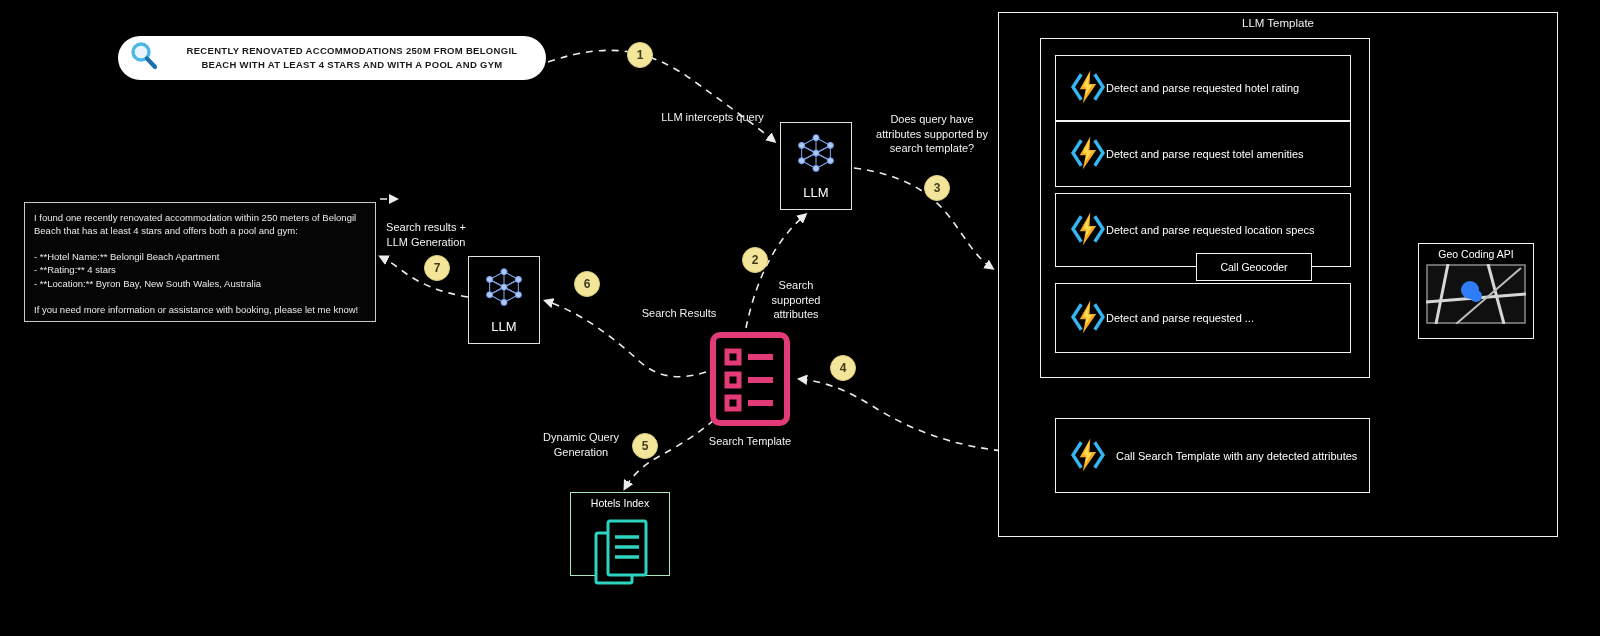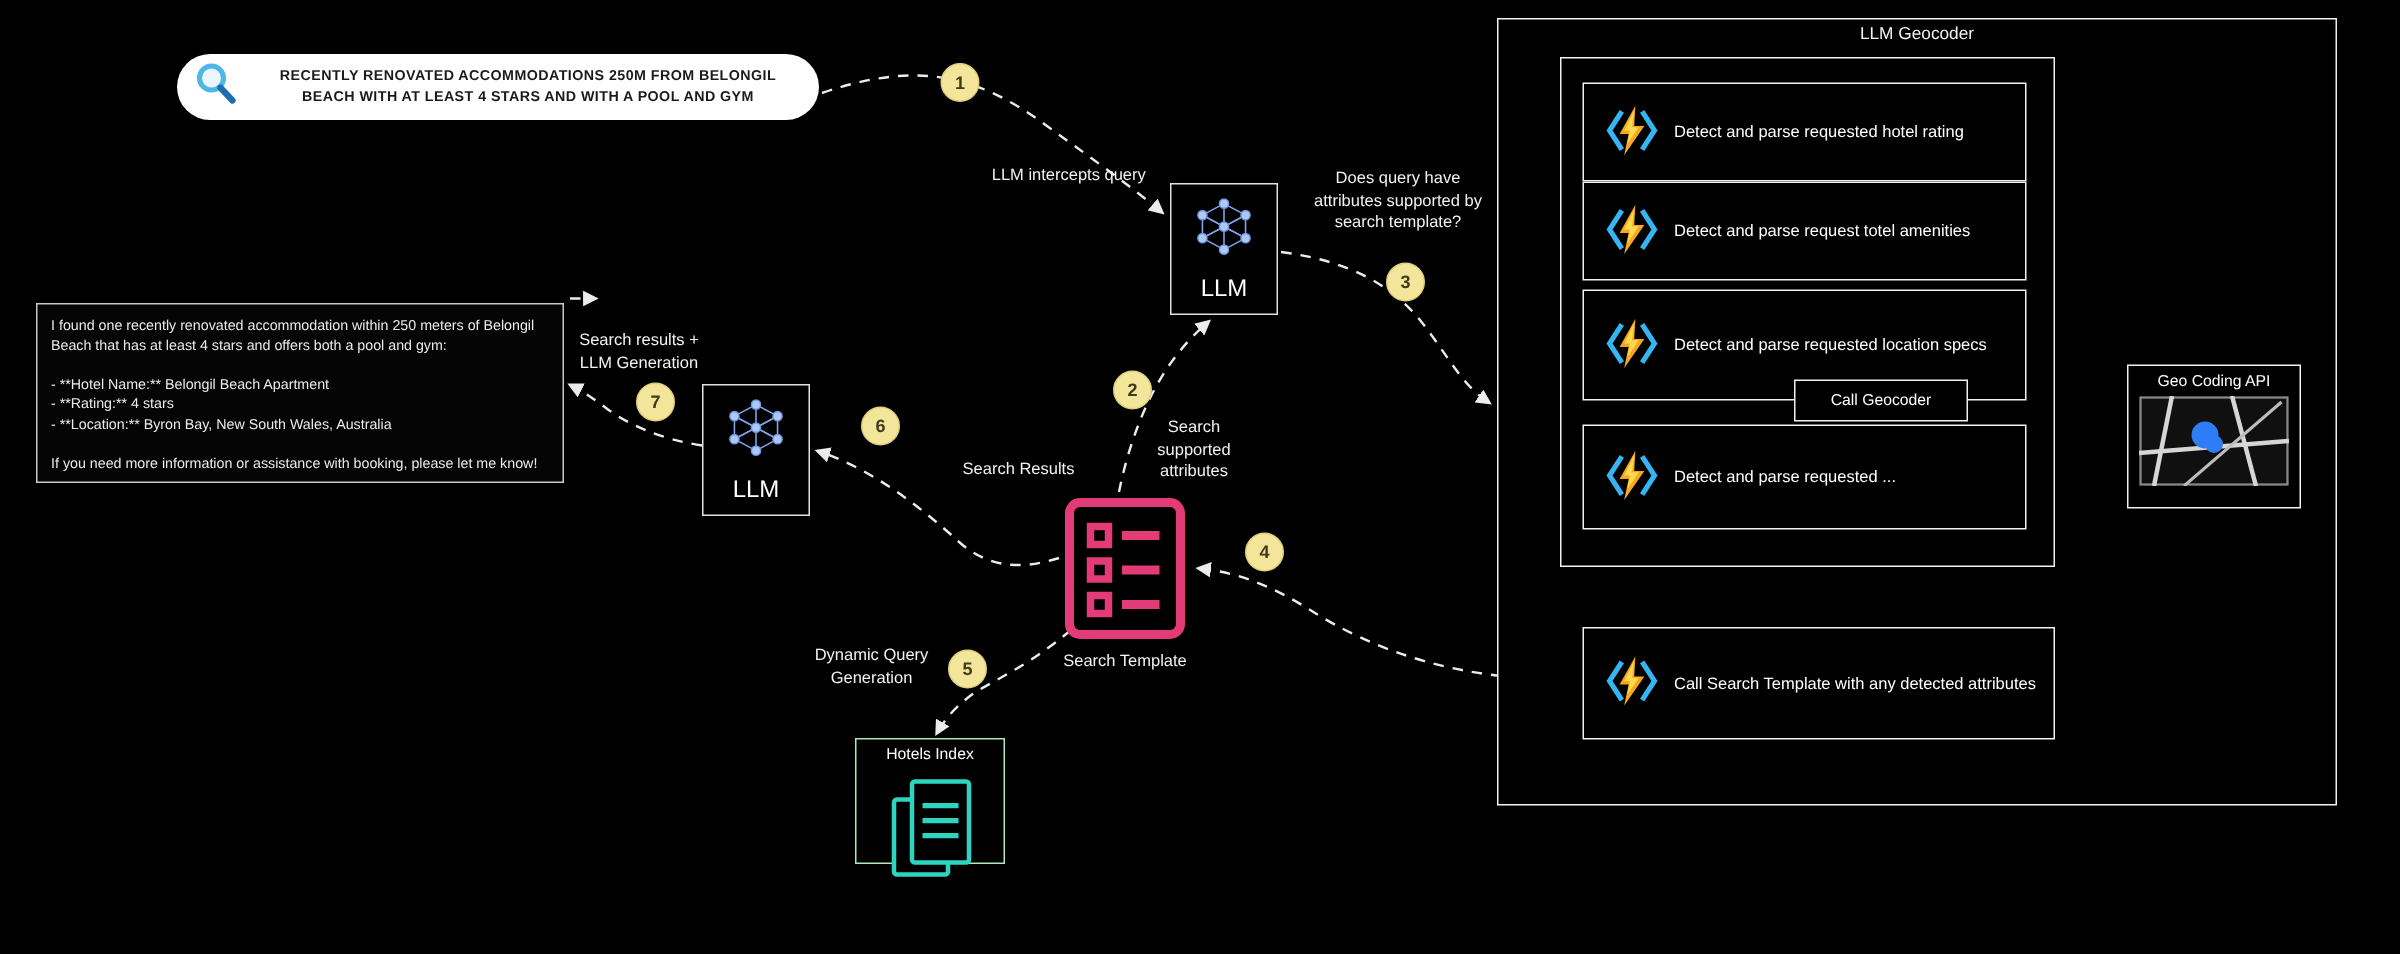--- a/index.html
+++ b/index.html
@@ -23,28 +23,28 @@
   
   .step { position:absolute; width:26px; height:26px; border-radius:50%; background:#f3e69b;
           border:1px solid #e0d07c; color:#3f3a1c; font-size:12px; font-weight:bold;
           display:flex; align-items:center; justify-content:center; z-index:5; }
 
   .lbl { position:absolute; font-size:11px; color:#f2f2f2; text-align:center; line-height:1.32; z-index:4; }
 
   
   .node-box { position:absolute; width:72px; height:88px; border:1px solid #e2e2e2; background:#000;
               display:flex; flex-direction:column; align-items:center; justify-content:center; gap:3px; z-index:4; }
-  .node-box .node-label { font-size:16px; color:#fff; }
+  .node-box .node-label { font-size:13px; color:#fff; }
 
   
   .fn-outer { left:998px; top:12px; width:560px; height:525px; border:1px solid #f2f2f2; background:#000; z-index:2; }
   .fn-outer-title { left:998px; top:16px; width:560px; text-align:center; font-size:11.5px; z-index:4; }
   .fn-inner { left:1040px; top:38px; width:330px; height:340px; border:1px solid #f2f2f2; background:#000; z-index:3; }
   .fn-row { position:absolute; left:1055px; width:296px; border:1px solid #f2f2f2; background:#000;
-            display:flex; align-items:center; gap:10px; padding:0 10px 0 14px; font-size:11px; z-index:4; }
+            display:flex; align-items:center; gap:0; padding:0 10px 0 14px; font-size:11px; z-index:4; }
   .fn-row-1 { top:55px;  height:66px; }
   .fn-row-2 { top:121px; height:66px; }
   .fn-row-3 { top:193px; height:74px; }
   .fn-row-4 { top:283px; height:70px; }
   .fn-call  { left:1055px; top:418px; width:315px; height:75px; border:1px solid #f2f2f2; background:#000;
               display:flex; align-items:center; gap:10px; padding:0 10px 0 14px; font-size:11px; z-index:4; }
   .geocoder { left:1196px; top:253px; width:116px; height:28px; border:1px solid #f2f2f2; background:#000;
               display:flex; align-items:center; justify-content:center; font-size:10.5px; z-index:6; }
 
   
@@ -208,21 +208,21 @@
 
   <div class="abs resp-box">I found one recently renovated accommodation within 250 meters of Belongil Beach that has at least 4 stars and offers both a pool and gym:
 
 - **Hotel Name:** Belongil Beach Apartment
 - **Rating:** 4 stars
 - **Location:** Byron Bay, New South Wales, Australia
 
 If you need more information or assistance with booking, please let me know!</div>
 
   <div class="abs fn-outer"></div>
-  <div class="lbl fn-outer-title">LLM Geocoder</div>
+  <div class="lbl fn-outer-title">LLM Template</div>
   <div class="abs fn-inner"></div>
 
   <div class="fn-row fn-row-1">
     <span>
       <svg width="36" height="36" viewBox="0 0 48 48">
         <polyline points="15,7 4,24 15,41" fill="none" stroke="#35b6f2" stroke-width="4.5"></polyline>
         <polyline points="33,7 44,24 33,41" fill="none" stroke="#35b6f2" stroke-width="4.5"></polyline>
         <polygon points="27,2 13,27 21,27 17,46 35,20 26,20" fill="#f6a821"></polygon>
         <polygon points="26,6 17,24 22,24 20,36 30,21 24,21" fill="#ffd84d"></polygon>
       </svg>

